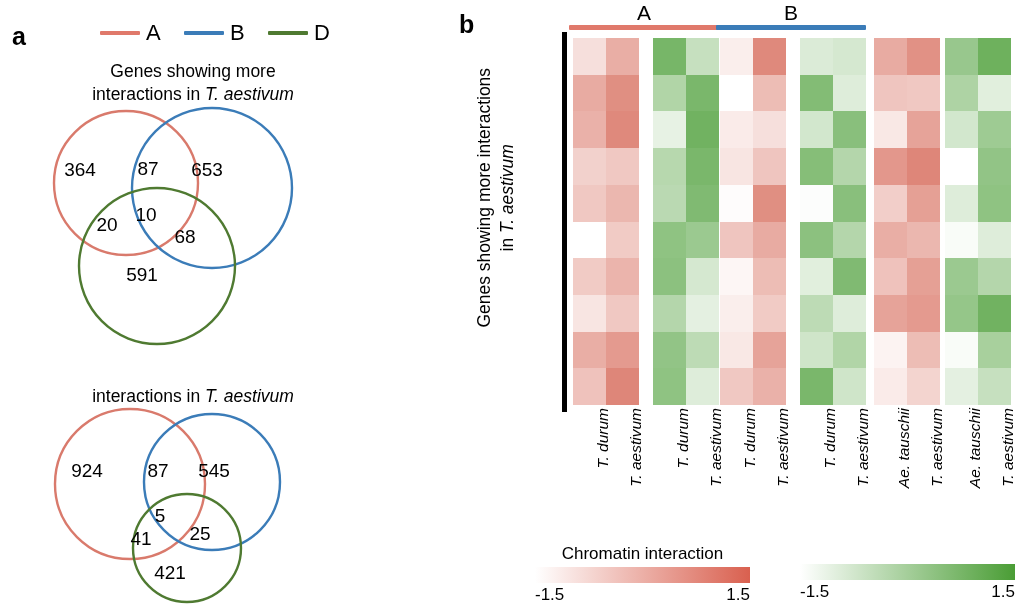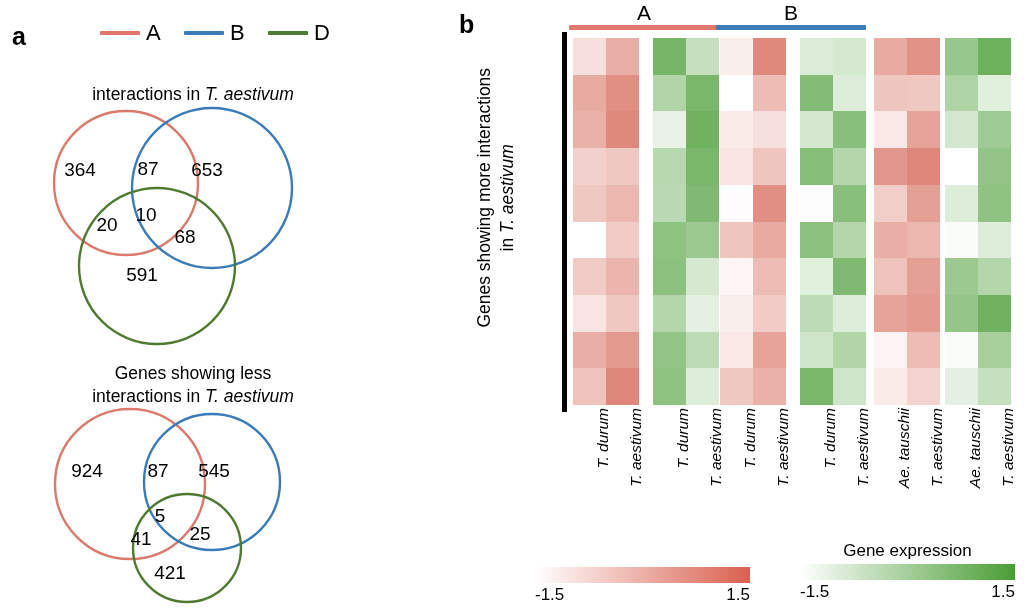--- a/index.html
+++ b/index.html
@@ -136,41 +136,41 @@
       <span class="legend-line" style="background: rgb(59, 124, 184);"></span>
       <span class="legend-label">B</span>
     </div>
     <div class="legend-entry">
       <span class="legend-line" style="background: rgb(79, 122, 49);"></span>
       <span class="legend-label">D</span>
     </div>
   </div>
 
   <div class="venn-title" id="venn-top-title">
-    <br>
+    <span>Genes showing more</span><br>
     <span>interactions in </span><i>T. aestivum</i>
   </div>
 
   <div class="venn-wrap" id="venn-top">
     <svg width="340" height="240" viewBox="0 0 340 240">
       <circle cx="104" cy="77" r="72" fill="none" stroke="#d97a6c" stroke-width="2.4"></circle>
       <circle cx="190" cy="82" r="80" fill="none" stroke="#3b7cb8" stroke-width="2.4"></circle>
       <circle cx="135" cy="160" r="78" fill="none" stroke="#4f7a31" stroke-width="2.4"></circle>
       <text class="venn-num" x="58" y="65">364</text>
       <text class="venn-num" x="126" y="64">87</text>
       <text class="venn-num" x="185" y="65">653</text>
       <text class="venn-num" x="124" y="110">10</text>
       <text class="venn-num" x="85" y="120">20</text>
       <text class="venn-num" x="163" y="132">68</text>
       <text class="venn-num" x="120" y="170">591</text>
     </svg>
   </div>
 
   <div class="venn-title" id="venn-bottom-title">
-    <span>Genes showing less</span><br>
+    <br>
     <span>interactions in </span><i>T. aestivum</i>
   </div>
 
   <div class="venn-wrap" id="venn-bottom">
     <svg width="340" height="210" viewBox="0 0 340 210">
       <circle cx="108" cy="80" r="75" fill="none" stroke="#d97a6c" stroke-width="2.4"></circle>
       <circle cx="190" cy="78" r="68" fill="none" stroke="#3b7cb8" stroke-width="2.4"></circle>
       <circle cx="165" cy="144" r="54" fill="none" stroke="#4f7a31" stroke-width="2.4"></circle>
       <text class="venn-num" x="65" y="68">924</text>
       <text class="venn-num" x="136" y="68">87</text>
@@ -370,26 +370,26 @@
         <div class="hm-collabel" style="left: 325px; top: 128px;">T. aestivum</div>
         <div class="hm-collabel" style="left: 372px; top: 128px;">T. durum</div>
         <div class="hm-collabel" style="left: 405px; top: 128px;">T. aestivum</div>
         <div class="hm-collabel" style="left: 446px; top: 128px;">Ae. tauschii</div>
         <div class="hm-collabel" style="left: 479px; top: 128px;">T. aestivum</div>
         <div class="hm-collabel" style="left: 517px; top: 128px;">Ae. tauschii</div>
         <div class="hm-collabel" style="left: 550px; top: 128px;">T. aestivum</div>
       </div>
 
     <div class="cb" id="cb-chromatin">
+      <div class="cb-title">Chromatin interaction</div>
       <div class="cb-bar" id="cb-bar-chromatin" style="background: linear-gradient(to right, rgb(255, 255, 255) 0%, rgb(217, 96, 79) 100%);"></div>
       <div class="cb-min">-1.5</div>
       <div class="cb-max">1.5</div>
     </div>
 
     <div class="cb" id="cb-expression">
-      <div class="cb-title">Gene expression</div>
       <div class="cb-bar" id="cb-bar-expression" style="background: linear-gradient(to right, rgb(255, 255, 255) 0%, rgb(74, 157, 53) 100%);"></div>
       <div class="cb-min">-1.5</div>
       <div class="cb-max">1.5</div>
     </div>
 
   </div>
 </div>
 
 </body></html>

